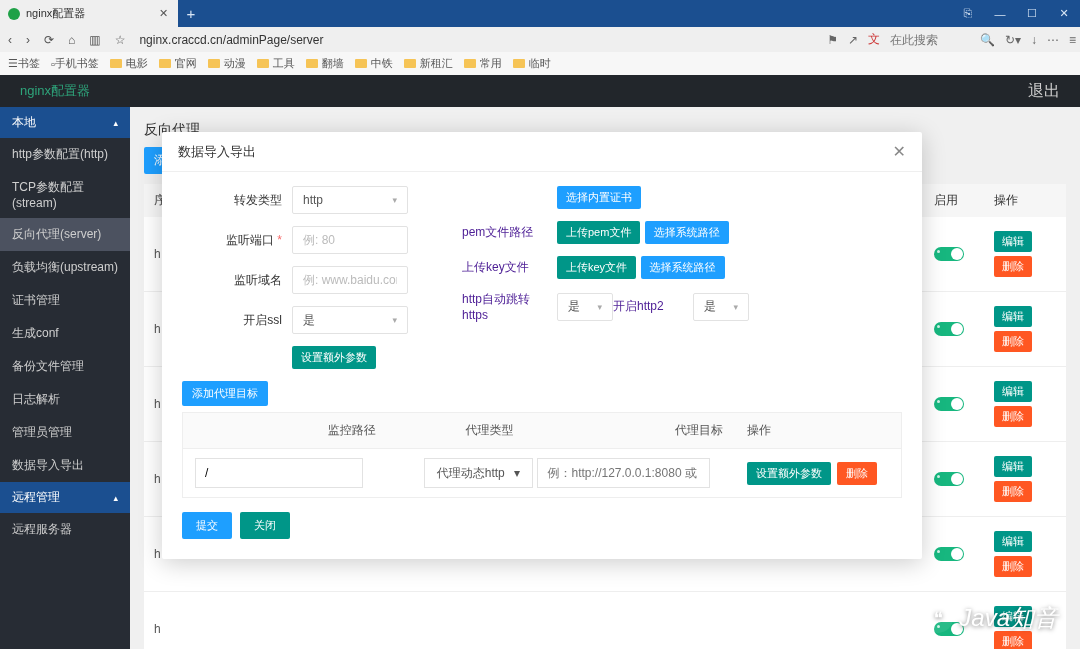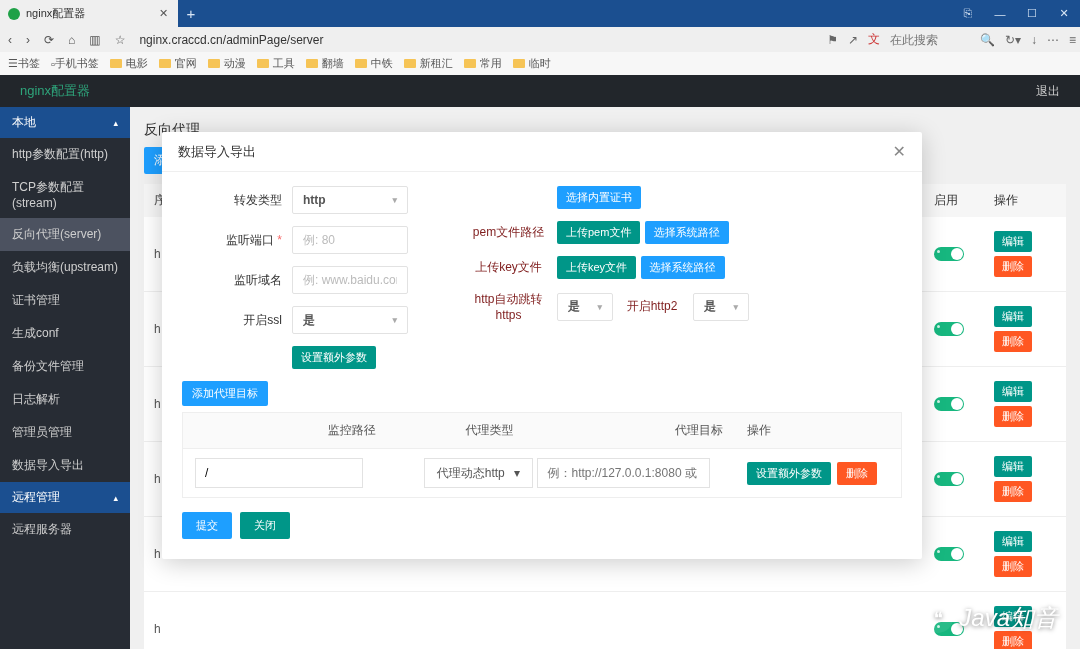--- a/index.html
+++ b/index.html
@@ -22,21 +22,21 @@
 .addrbar .rightgroup span { font-size:12px; color:#666; }
 .addrbar input { font-size:12px; border:none; background:transparent; width:80px; color:#666; }
 
 .bkmbar { height:23px; background:#f7f7f7; display:flex; align-items:center; padding:0 8px; gap:11px; font-size:11px; color:#555; }
 .bkmbar .folder { width:12px; height:9px; background:#f6c456; display:inline-block; border-radius:1px; margin-right:4px; }
 .bkmbar span { display:flex; align-items:center; }
 
 
 .appheader { height:32px; background:#22262b; display:flex; align-items:center; padding:0 20px; }
 .appheader .logo { font-size:13px; color:#2ea37a; }
-.appheader .logout { margin-left:auto; font-size:12px; color:#cfcfcf; }
+.appheader .logout { margin-left:auto; font-size:16px; color:#cfcfcf; }
 
 .main { display:flex; height:542px; }
 
 .sidebar { width:130px; background:#272c34; color:#cfcfcf; font-size:12px; }
 .sidebar .hdr { padding:7px 12px; background:#1b4f90; color:#fff; display:flex; justify-content:space-between; align-items:center; }
 .sidebar .item { padding:8px 12px; }
 .sidebar .item.active { background:#4c5260; }
 .sidebar .hdr .chev { font-size:9px; }
 
 .content { flex:1; background:#f0f0f0; padding:14px; position:relative; }
@@ -61,28 +61,28 @@
 .btn-teal { background:#009688; }
 .btn-red { background:#ff5722; }
 .modal { position:absolute; left:162px; top:132px; width:760px; background:#fff; border-radius:2px; box-shadow:0 4px 24px rgba(0,0,0,.2); }
 .modal .mhead { padding:10px 16px; font-size:13px; color:#333; display:flex; justify-content:space-between; align-items:center; border-bottom:1px solid #efefef; }
 .modal .mhead .x { font-size:16px; color:#888; cursor:pointer; }
 .modal .mbody { padding:14px 20px 20px; }
 .formrow { display:flex; flex-wrap:wrap; }
 .fld { display:flex; align-items:center; margin-bottom:12px; }
 .fld .lab { width:110px; text-align:right; font-size:12px; color:#333; padding-right:10px; }
 .sel, .inp { height:28px; border:1px solid #e2e2e2; border-radius:2px; font-size:12px; color:#555; padding:0 10px; background:#fff; }
-.sel { width:116px; display:flex; align-items:center; justify-content:space-between;font-weight:bold; }
+.sel { width:116px; display:flex; align-items:center; justify-content:space-between; }
 .sel .arrow { font-size:9px; color:#aaa; }
 .inp { width:116px; }
 .inp::placeholder { color:#bbb; }
 
 .leftcol { width:240px; }
 .rightcol { padding-left:40px; flex:1; }
-.rlab { width:95px; text-align:center; font-size:12px; color:#7f1d1d; padding-right:2px; }
+.rlab { width:95px; text-align:left; font-size:12px; color:#4c1d95; padding-right:2px; }
 
 .sbtn { display:inline-block; padding:4px 9px; font-size:11px; color:#fff; border-radius:2px; }
 .sbtn-teal { background:#009688; }
 .sbtn-blue { background:#1e9fff; }
 
 .proxytable { margin-top:6px; }
 .proxytable .phead { display:flex; background:#fafafa; border:1px solid #eee;text-align:right; }
 .proxytable .phead div, .proxytable .pbody div { font-size:12px; color:#555; padding:9px 12px; }
 .proxytable .pbody { display:flex; border:1px solid #eee; border-top:none; align-items:center; }
 .pcol1{width:210px}.pcol2{width:141px}.pcol3{width:215px}.pcol4{width:170px; display:flex; gap:6px; align-items:center;}

